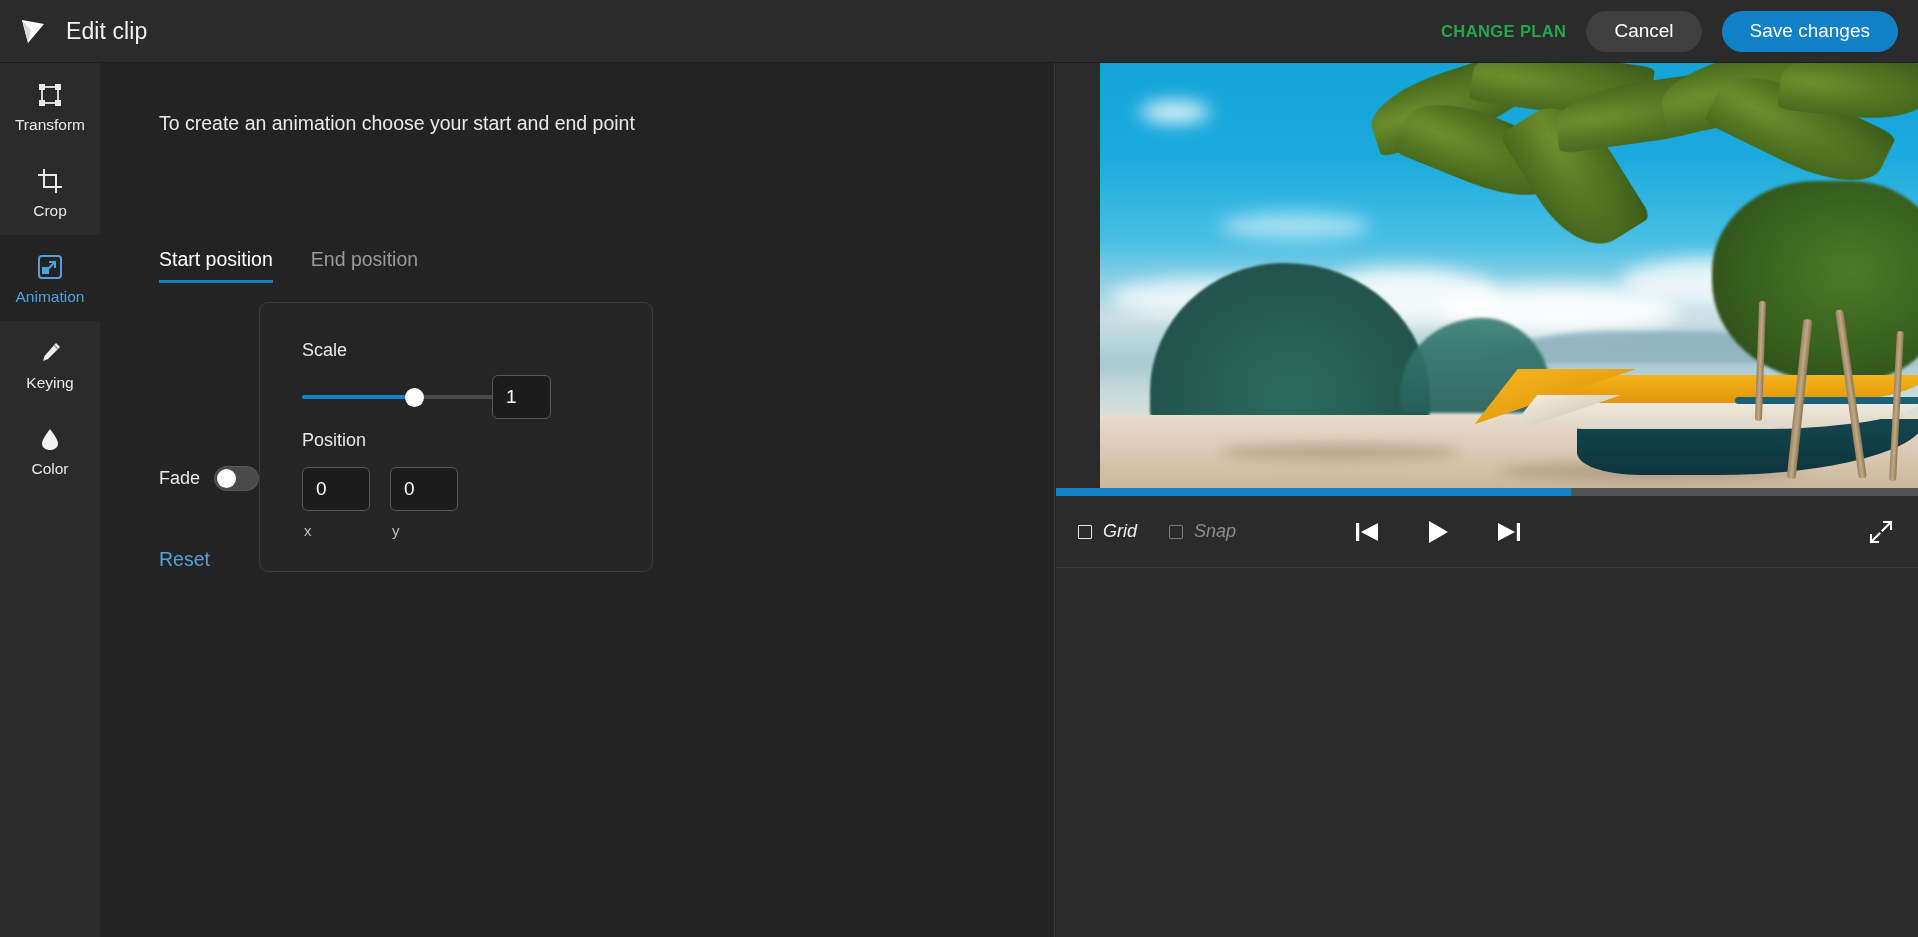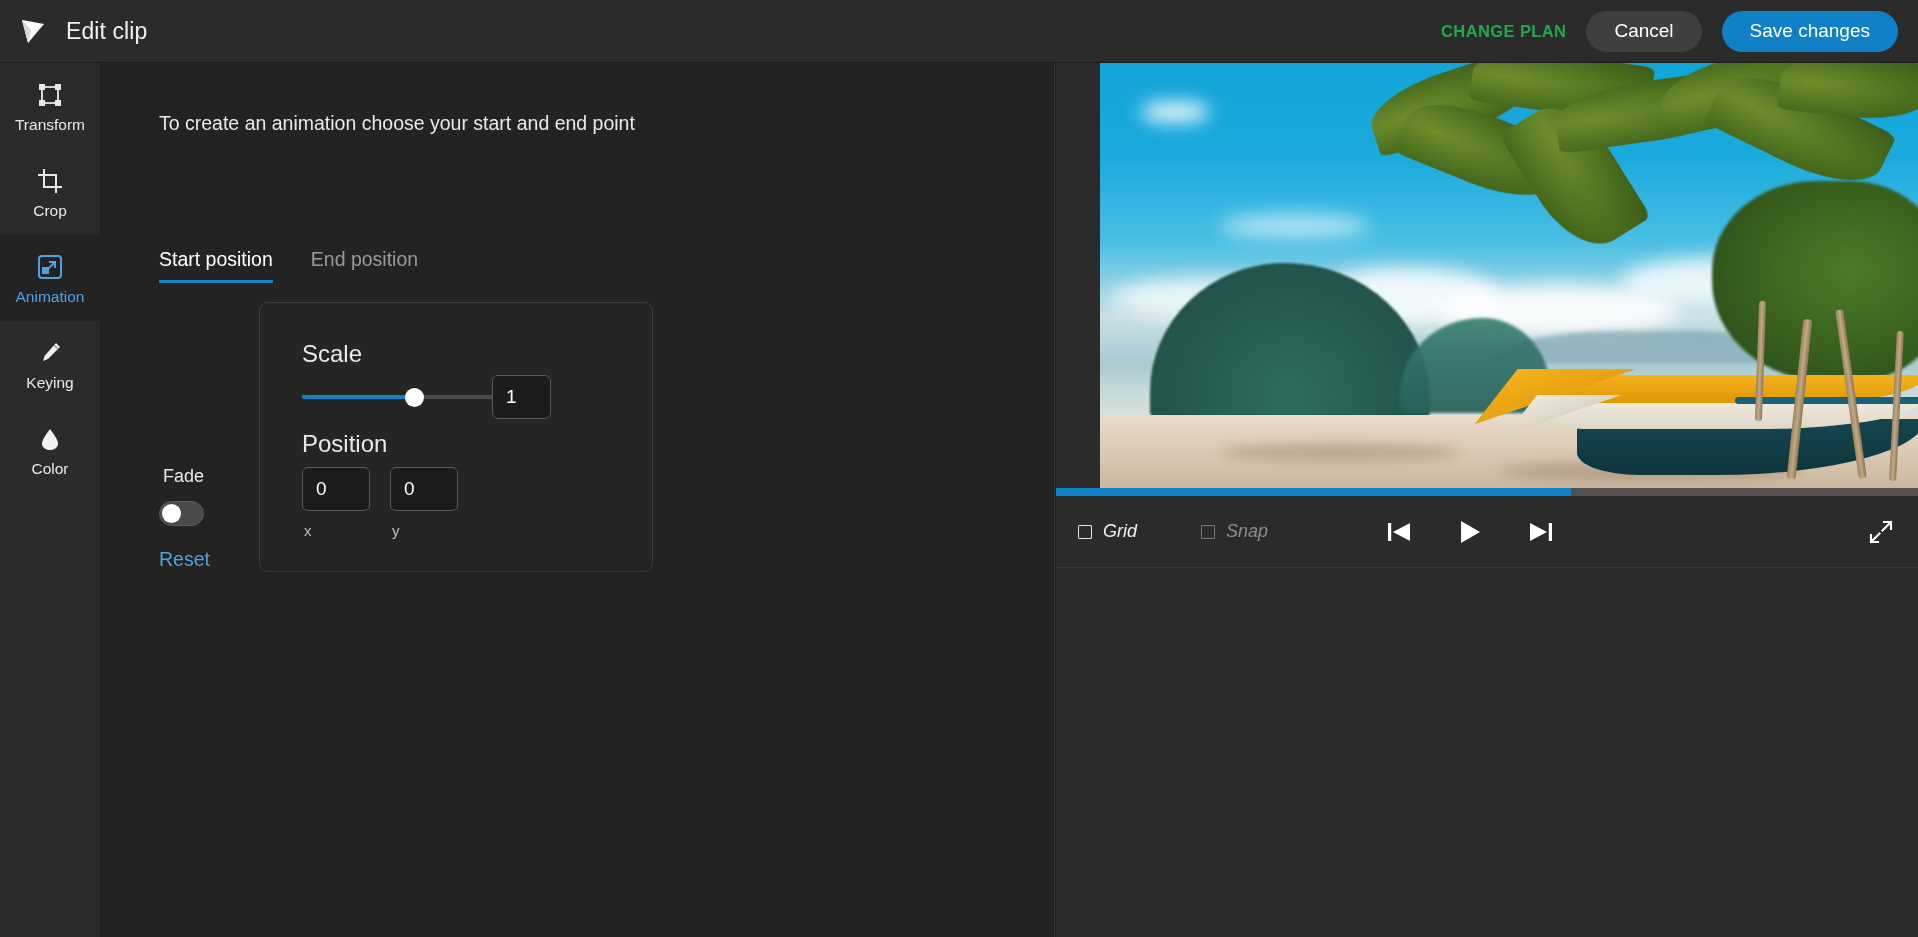--- a/index.html
+++ b/index.html
@@ -80,21 +80,21 @@
     font-family: "Liberation Sans", sans-serif;
   }
   .tab.active { color: #ffffff; border-bottom-color: #1283c8; }
 
   #card {
     position: absolute; left: 159px; top: 239px;
     width: 394px; height: 270px;
     border: 1px solid #3c3c3c; border-radius: 9px;
     background: #252525;
   }
-  .field-label { color: #e9e9e9; font-size: 24px; }
+  .field-label { color: #e9e9e9; font-size: 18px; }
   #scale-label { position: absolute; left: 42px; top: 37px; }
   #slider-row {
     position: absolute; left: 42px; top: 92px;
     width: 318px; display: flex; align-items: center;
   }
   #slider-track {
     position: relative; width: 220px; height: 4px;
     background: #4a4a4a; border-radius: 2px; cursor: pointer;
   }
   #slider-fill {
@@ -114,21 +114,21 @@
   #scale-value { position: absolute; left: 232px; top: 72px; width: 59px; height: 44px; }
   #position-label { position: absolute; left: 42px; top: 127px; }
   #pos-x { position: absolute; left: 42px; top: 164px; width: 68px; height: 44px; }
   #pos-y { position: absolute; left: 130px; top: 164px; width: 68px; height: 44px; }
   .axis-caption { position: absolute; color: #bdbdbd; font-size: 15px; }
   #x-cap { left: 44px; top: 219px; }
   #y-cap { left: 132px; top: 219px; }
 
   #fade-row {
     position: absolute; left: 59px; top: 403px;
-    display: flex; align-items: flex-end; gap: 14px; flex-direction: column;
+    display: flex; align-items: center; gap: 14px;
   }
   #fade-label { color: #e9e9e9; font-size: 18px; }
   #fade-toggle {
     width: 45px; height: 25px; background: #4a4a4a; border-radius: 13px;
     position: relative; cursor: pointer; border: 1px solid #5a5a5a;
   }
   #fade-knob {
     position: absolute; left: 2px; top: 2px;
     width: 19px; height: 19px; border-radius: 50%; background: #ffffff;
   }
@@ -268,21 +268,21 @@
     background: #1283c8;
   }
   #controls {
     position: absolute; left: 0; top: 433px; width: 862px; height: 72px;
     background: #2b2b2b; display: flex; align-items: center;
     border-bottom: 1px solid #3a3a3a;
     font-style: italic;
   }
   .chk-group { display: flex; align-items: center; gap: 11px; cursor: pointer; }
   #grid-group { margin-left: 22px; }
-  #snap-group { margin-left: 64px; cursor: default; align-items: center; }
+  #snap-group { margin-left: 32px; cursor: default; align-items: center; }
   .chk-box {
     width: 14px; height: 14px; border: 1.6px solid #e6e6e6; border-radius: 1px;
   }
   .chk-box.dim { border-color: #7a7a7a; }
   .chk-text { color: #f0f0f0; font-size: 18px; }
   .chk-text.dim { color: #8d8d8d; }
   #transport { margin-left: 118px; display: flex; align-items: center; gap: 44px; }
   .tbtn { background: none; border: none; cursor: pointer; padding: 0;
           display: flex; align-items: center; }
   #fullscreen-btn { margin-left: auto; margin-right: 24px; background: none;

